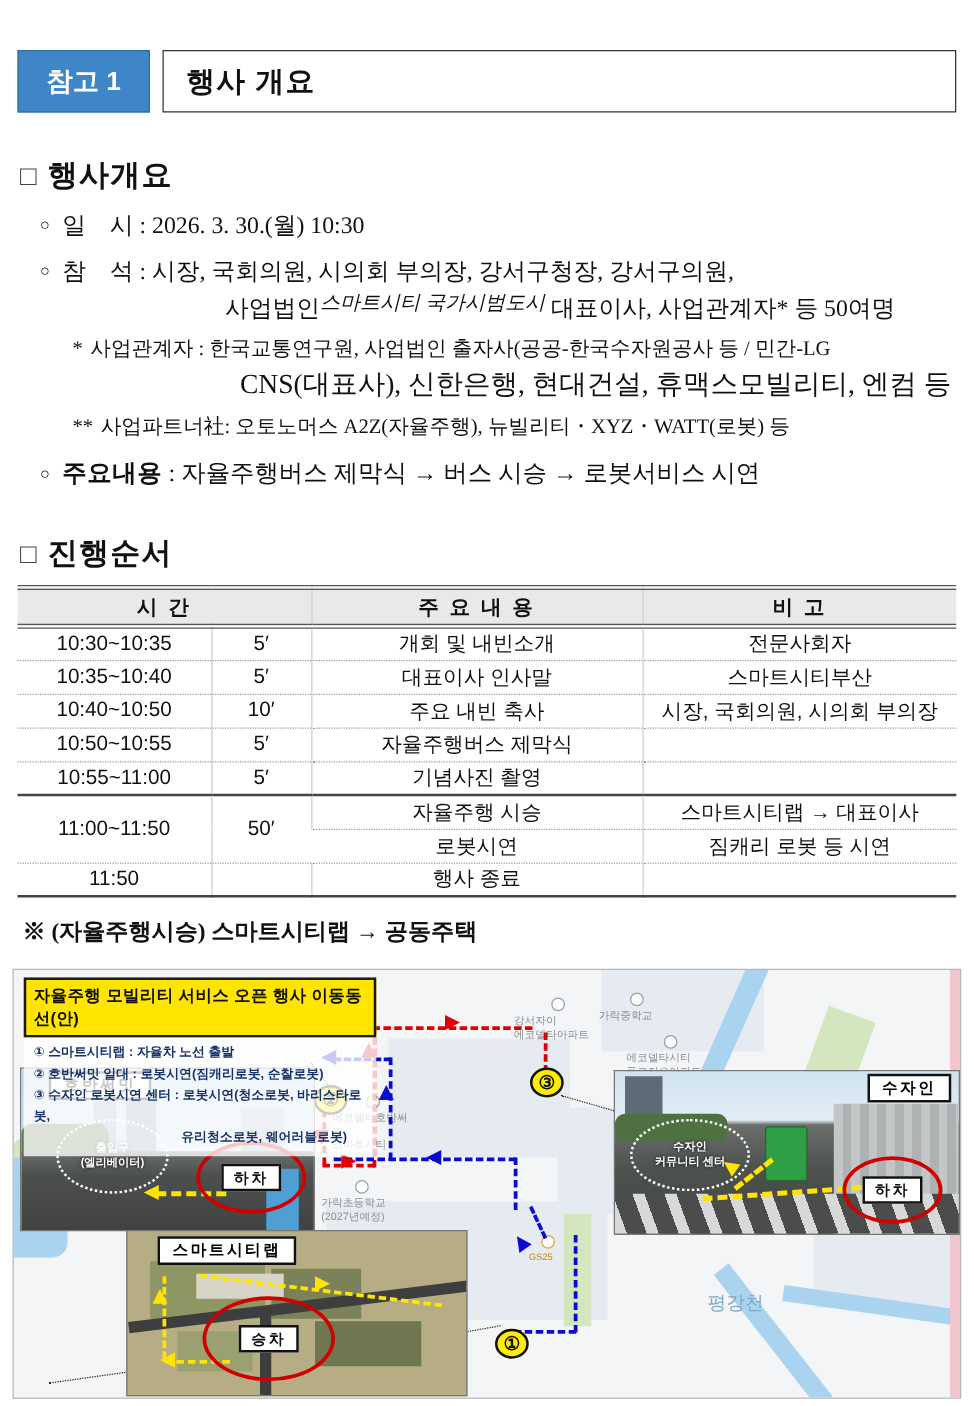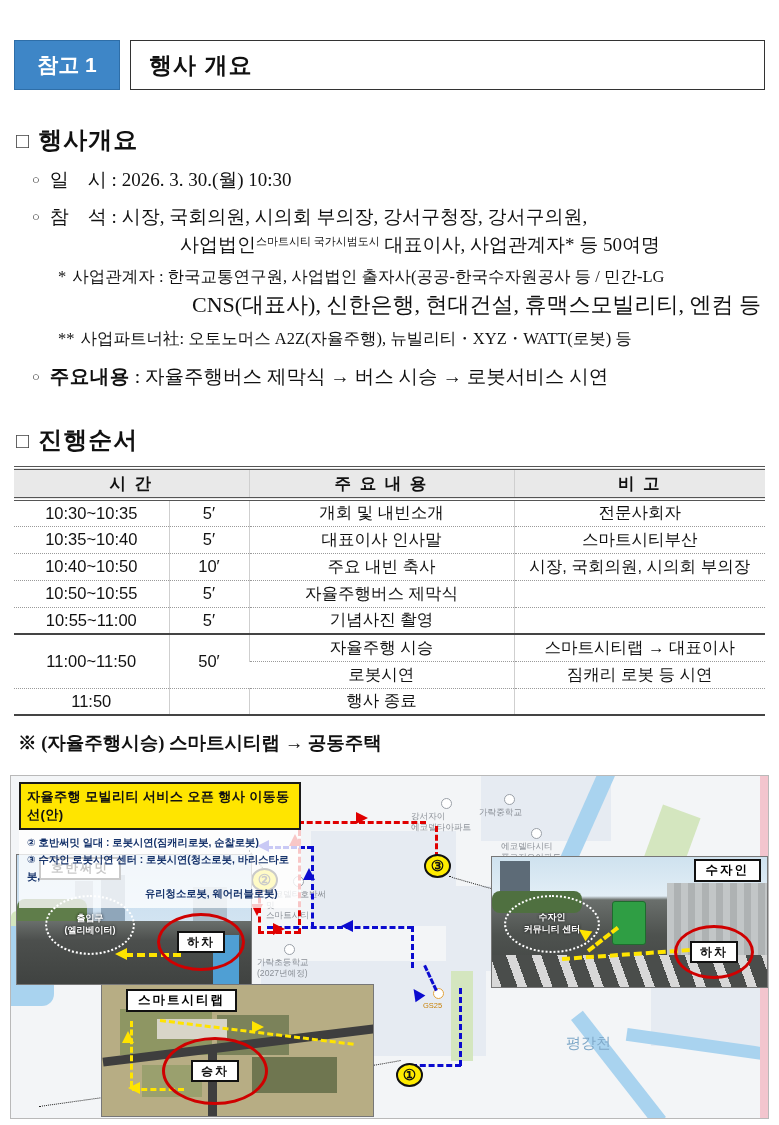--- a/index.html
+++ b/index.html
@@ -20,21 +20,21 @@
   
   .sec { margin:34px 0 8px 2px; font:bold 24px "Liberation Sans","DejaVu Sans",sans-serif; letter-spacing:1px; }
   .sec .sq { color:#444; font-weight:normal; margin-right:8px; font-size:22px; }
 
   
   .ov { padding-left:18px; font-size:19px; }
   .line { margin-top:11px; white-space:pre-wrap; }
   .blt { font-size:13px; vertical-align:2px; margin-right:10px; }
   .lbl { white-space:pre; }
   .ind2 { padding-left:148px; margin-top:2px; }
-  .sup { font-size:11px; vertical-align:6px; letter-spacing:0px; }
+  .sup { font-size:16px; vertical-align:6px; letter-spacing:0px;font-style:italic; }
   .fn { font-size:16.5px; margin-top:8px; padding-left:26px; white-space:pre-wrap; }
   .fn .mk { margin-right:6px; }
   .fn-cont { padding-left:160px; margin-top:2px; font-size:22px; white-space:pre-wrap; }
   .mainline { font-size:19.5px; margin-top:13px; }
   .mainline b { letter-spacing:0.5px; }
 
   
   table.sched { width:751px; border-collapse:collapse; margin-top:10px;
       font-family:"Liberation Sans","DejaVu Sans",sans-serif; font-size:16.5px;
       border-top:4px double #555; border-bottom:2.5px solid #444; }
@@ -273,20 +273,21 @@
   <div class="dot" style="left:356px;top:290px;width:34px;transform:rotate(-10deg)"></div>
   <div class="dot" style="left:28px;top:330px;width:80px;transform:rotate(-8deg)"></div>
 
   <div class="mark" style="left:240px;top:92px">②</div>
   <div class="mark" style="left:413px;top:78px">③</div>
   <div class="mark" style="left:385px;top:287px">①</div>
 
   <div class="legend">
     <div class="legend-title">자율주행 모빌리티 서비스 오픈 행사 이동동선(안)</div>
     <div class="legend-items">
+      <div>① 스마트시티랩 : 자율차 노선 출발</div>
       <div>② 호반써밋 일대 : 로봇시연(짐캐리로봇, 순찰로봇)</div>
       <div>③ 수자인 로봇시연 센터 : 로봇시연(청소로봇, 바리스타로봇,</div>
       <div class="cont">유리청소로봇, 웨어러블로봇)</div>
     </div>
   </div>
 
   <div class="inset sky1" style="left:5px;top:78px;width:236px;height:131px">
     <div class="bldg" style="left:58px;top:26px;width:18px;height:42px"></div>
     <div class="bldg" style="left:84px;top:20px;width:24px;height:48px;background:#8fa6ba"></div>
     <div class="bldg" style="left:176px;top:32px;width:34px;height:34px;background:#aebfcc"></div>

